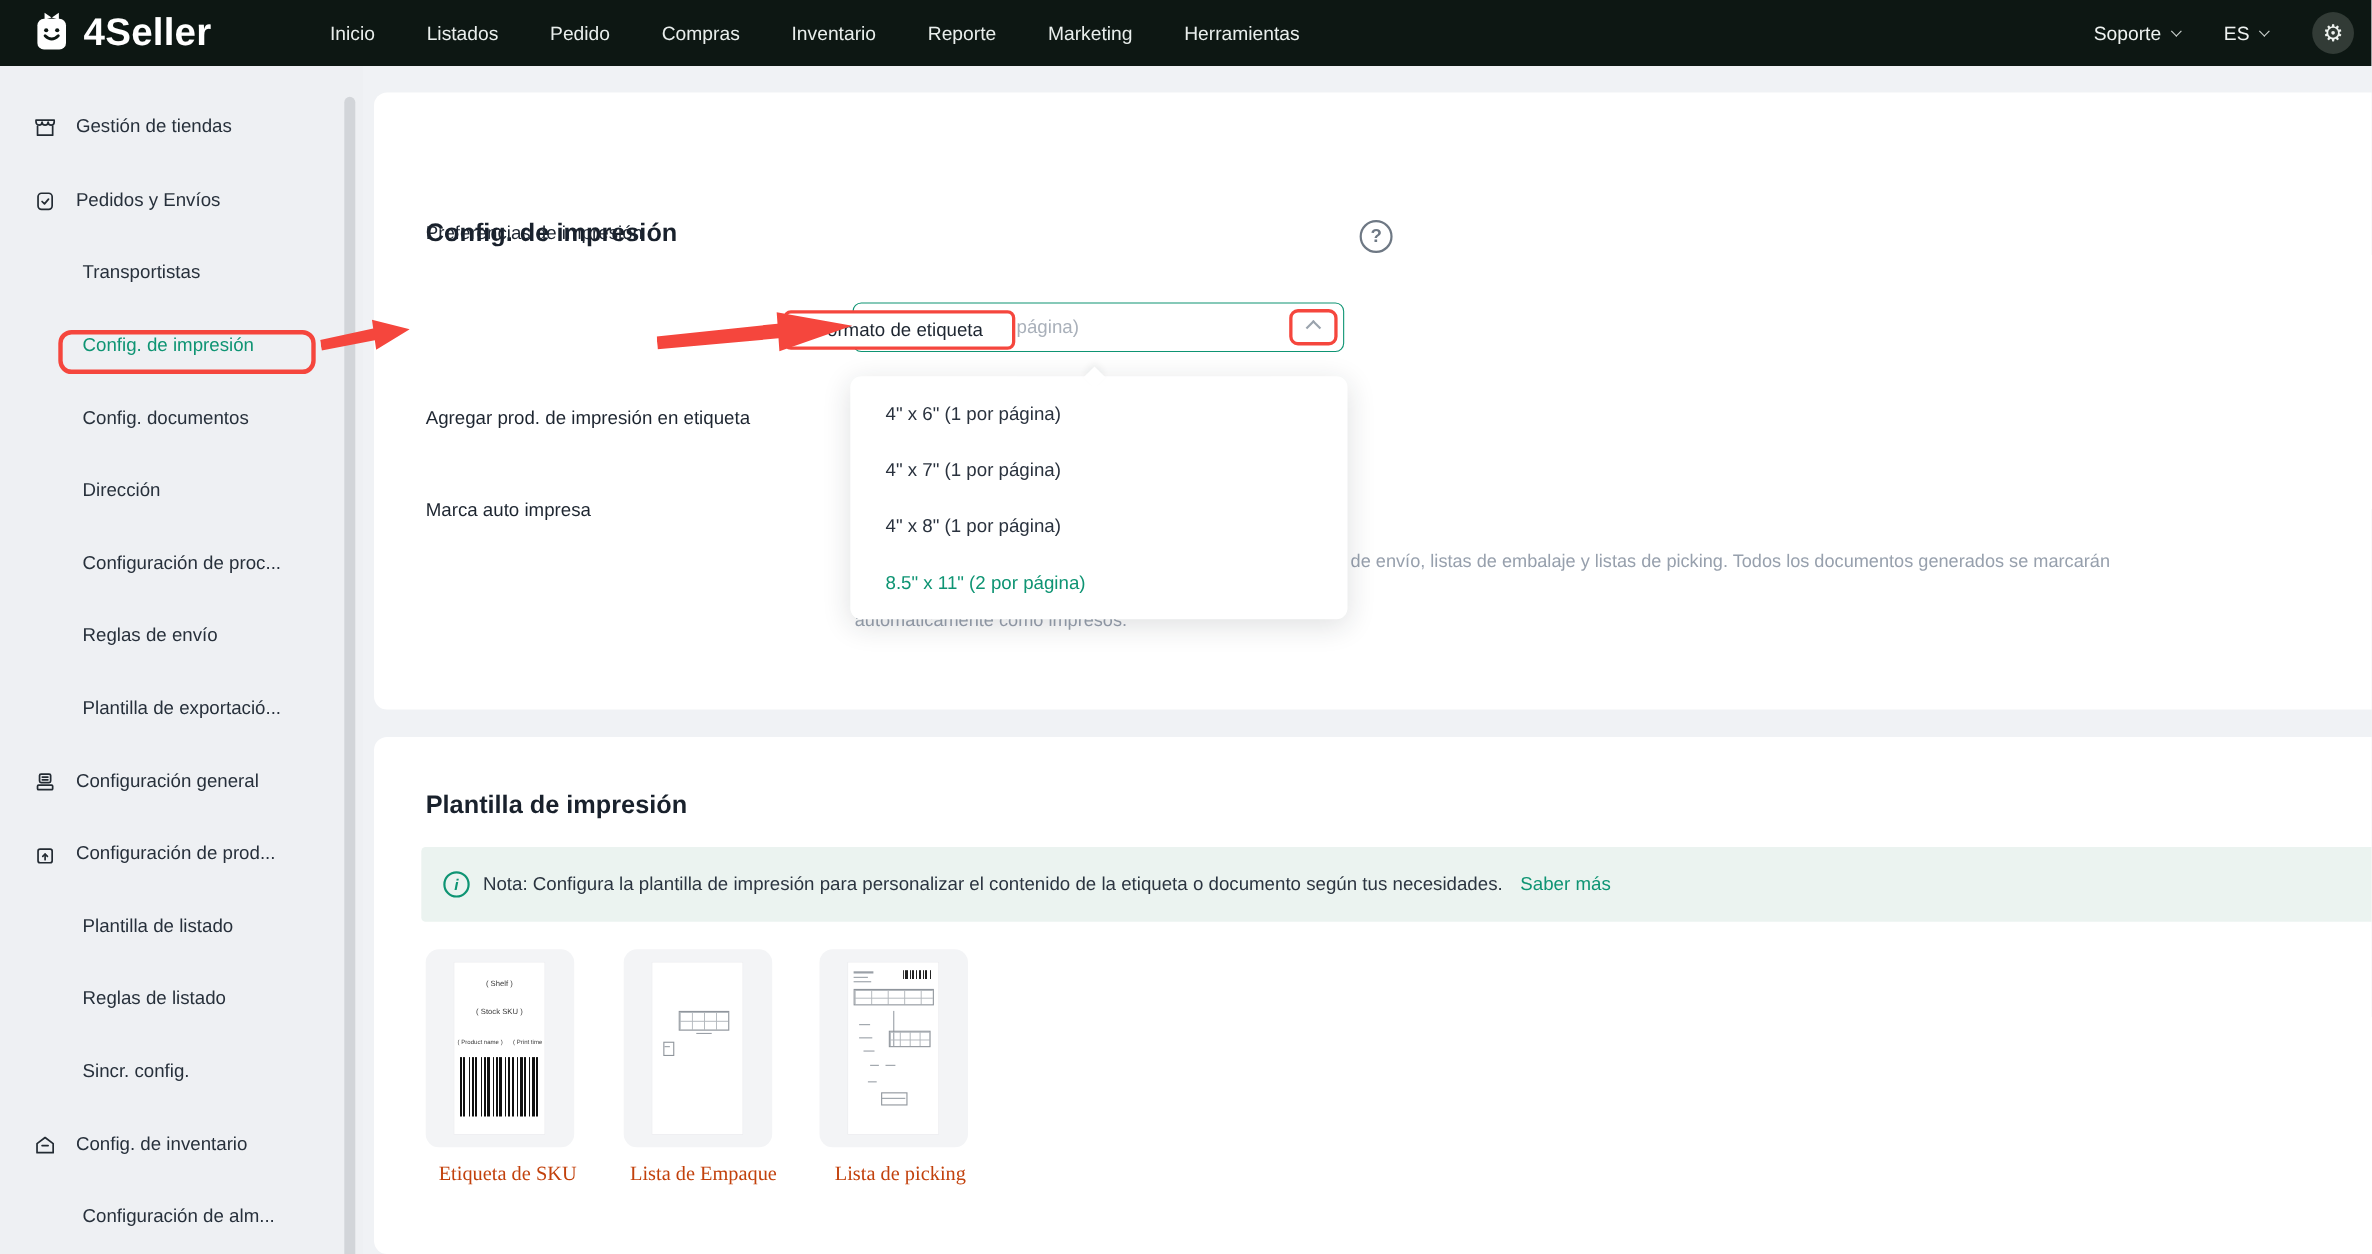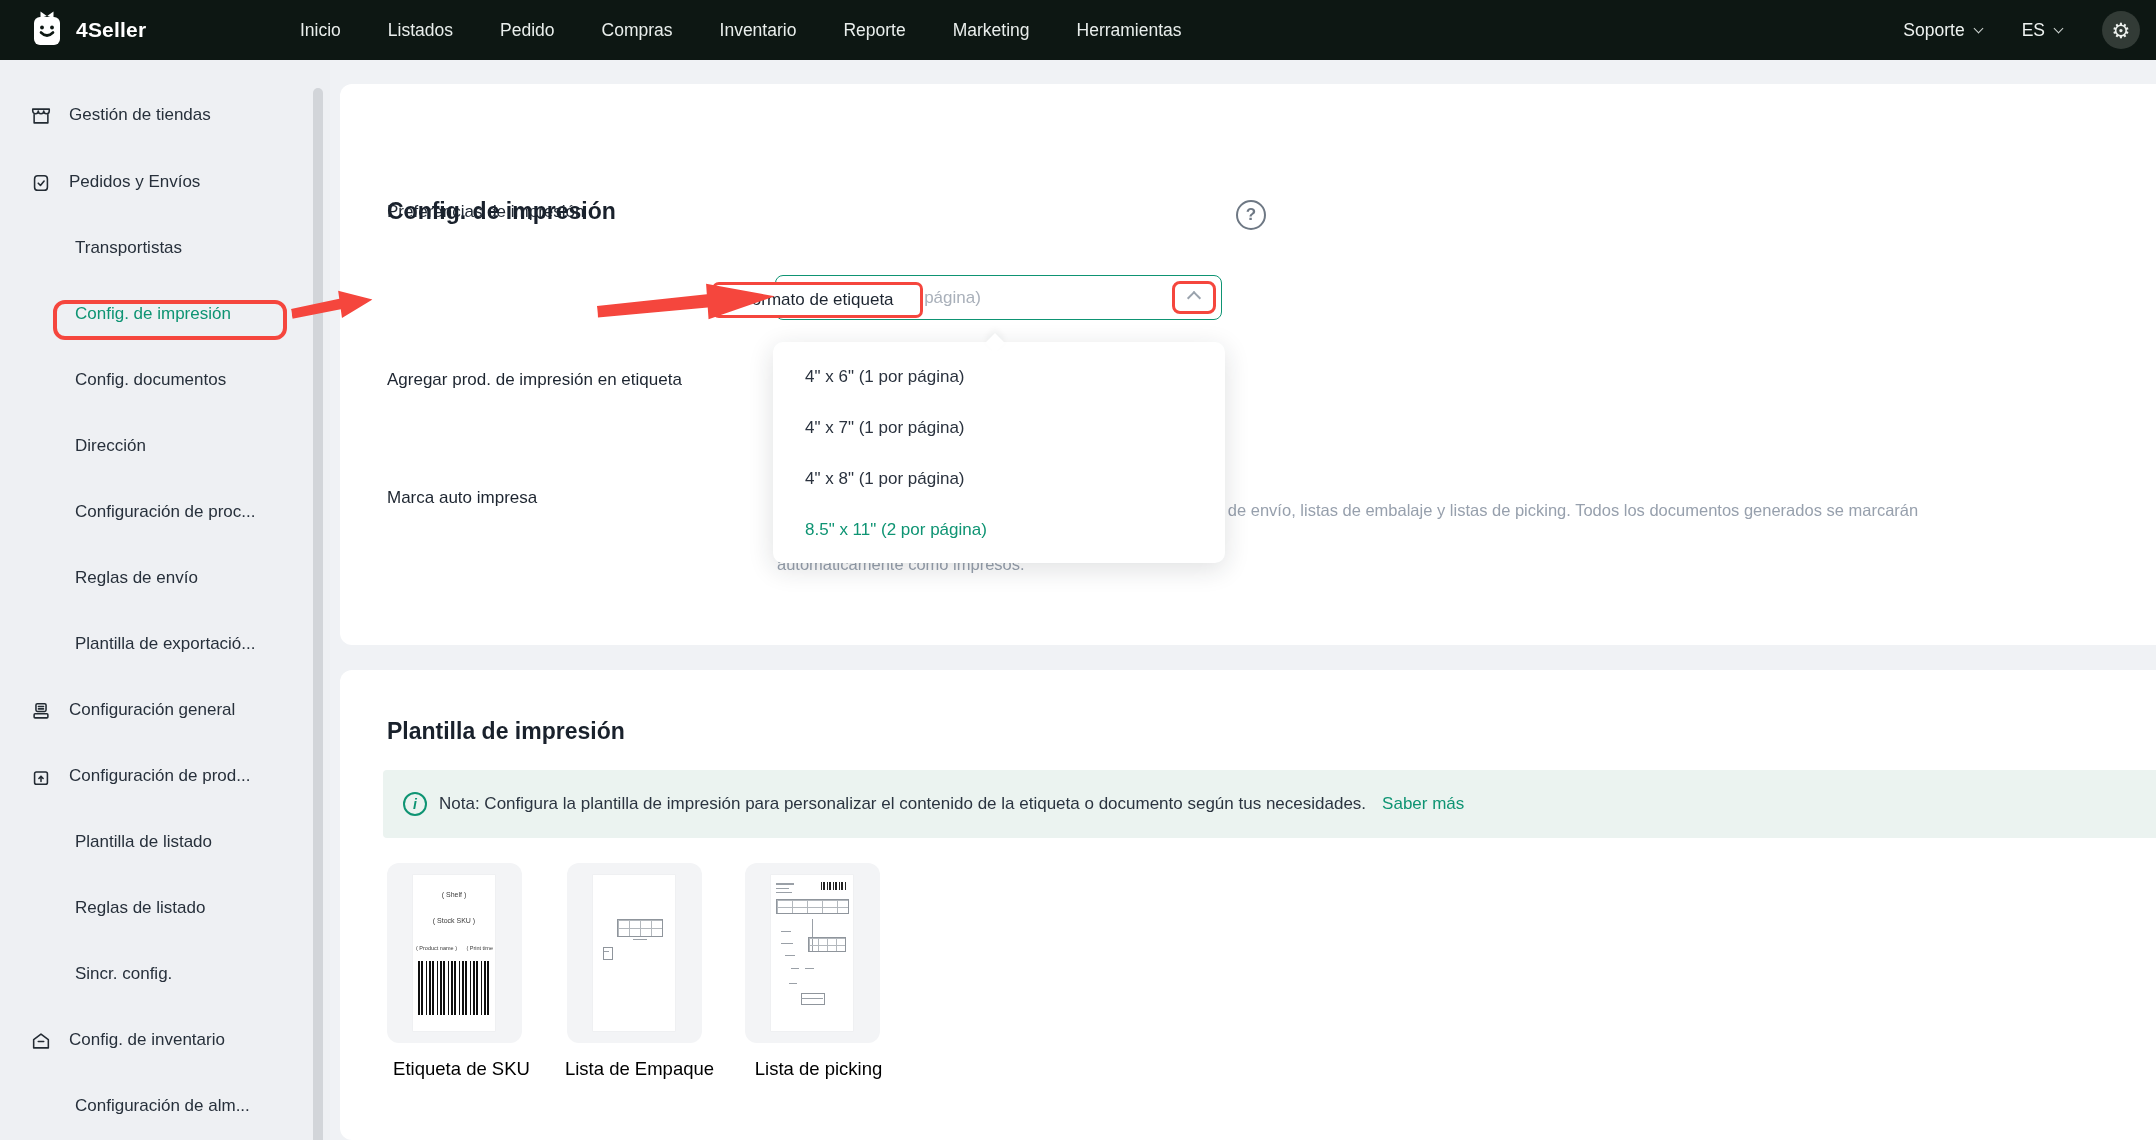--- a/index.html
+++ b/index.html
@@ -4,21 +4,21 @@
 <style>
   html,body{margin:0;padding:0;}
   body{
     width:2156px;height:1140px;overflow:hidden;position:relative;
     background:#f0f2f5;font-family:"Liberation Sans",sans-serif;
     -webkit-font-smoothing:antialiased;
   }
   
   .nav{position:absolute;left:0;top:0;width:2156px;height:60px;background:#0d1713;display:flex;align-items:center;z-index:20;}
   .brand{position:absolute;left:30px;top:0;height:60px;display:flex;align-items:center;gap:12px;}
-  .brand-name{color:#ffffff;font-size:21px;font-weight:800;letter-spacing:.2px;}
+  .brand-name{color:#ffffff;font-size:35px;font-weight:800;letter-spacing:.2px;}
   .nav-items{position:absolute;left:300px;display:flex;gap:47px;}
   .nav-item{color:#e9eeec;font-size:17.5px;cursor:pointer;white-space:nowrap;}
   .nav-right{position:absolute;right:16px;display:flex;align-items:center;gap:40px;}
   .nav-drop{color:#eef2f0;font-size:17.5px;display:flex;align-items:center;gap:10px;cursor:pointer;}
   .chev{display:inline-block;width:8px;height:8px;border-right:2px solid currentColor;border-bottom:2px solid currentColor;transform:rotate(45deg);}
   .chev.small{width:6px;height:6px;border-width:1.8px;position:relative;top:-2px;color:#cdd4d0;}
   .chev.up{transform:rotate(-135deg);position:relative;top:3px;}
   .gear-wrap{width:38px;height:38px;border-radius:50%;background:#323b36;display:flex;align-items:center;justify-content:center;cursor:pointer;}
   .gear{color:#eef2ef;font-size:21px;line-height:1;}
   
@@ -64,21 +64,21 @@
   .hl2{left:437px;top:471px;}
   
   .note-banner{position:absolute;left:43px;top:100px;width:1787px;height:68px;background:#ebf3f0;border-radius:4px;display:flex;align-items:center;padding-left:20px;box-sizing:border-box;}
   .info-circle{width:24px;height:24px;border:2px solid #0e9473;border-radius:50%;box-sizing:border-box;display:flex;align-items:center;justify-content:center;color:#0e9473;font-size:14px;font-weight:700;font-style:italic;flex:none;}
   .note-text{margin-left:12px;font-size:17px;color:#2b3440;white-space:nowrap;}
   .note-link{margin-left:16px;font-size:17px;color:#0e9473;cursor:pointer;white-space:nowrap;}
   
   .tpl-card{position:absolute;top:193px;width:135px;height:180px;background:#f3f4f6;border-radius:12px;cursor:pointer;}
   .tc0{left:47px}.tc1{left:227px}.tc2{left:405px}
   .tpl-page{position:absolute;left:26px;top:12px;width:82px;height:156px;background:#fff;box-shadow:0 0 0 .5px #ececee;}
-  .tpl-label{position:absolute;top:388px;width:243px;text-align:center;font-size:18.5px;color:#000000;white-space:nowrap;}
+  .tpl-label{position:absolute;top:388px;width:243px;text-align:center;font-size:18.5px;color:#c2410c;white-space:nowrap;font-family:Liberation Serif, serif;}
   .tl0{left:0px}.tl1{left:178px}.tl2{left:357px}
   
   .sku-t{position:absolute;width:100%;text-align:center;color:#3a3a3a;}
   .sku-shelf{top:16px;font-size:7px;}
   .sku-stock{top:42px;font-size:7px;}
   .sku-row{position:absolute;top:70px;left:3px;right:2px;display:flex;justify-content:space-between;font-size:5.5px;color:#3a3a3a;}
   .barcode{position:absolute;left:5px;right:5px;top:86px;height:54px;
     background:repeating-linear-gradient(90deg,#101010 0 2px,#fff 2px 3px,#101010 3px 5px,#fff 5px 8px,#101010 8px 9px,#fff 9px 11px);}
   .minitable{position:absolute;border:1px solid #8f959c;
     background-image:linear-gradient(#b3b8bd 1px,transparent 1px),linear-gradient(90deg,#b3b8bd 1px,transparent 1px);}
@@ -216,21 +216,21 @@
 
   <div class="select select2">
     <span class="caret-bar"></span>
     <span class="select-text">8.5" x 11" (2 por página)</span>
     <div class="red-chev-box">
       <i class="chev up"></i>
     </div>
   </div>
 
   <div class="f-label" style="top:286px;">Agregar prod. de impresión en etiqueta</div>
-  <div class="f-label" style="top:370px;margin-top:34px;">Marca auto impresa</div>
+  <div class="f-label" style="top:370px;">Marca auto impresa</div>
 
   <div class="helper-line hl1">s de envío, listas de embalaje y listas de picking. Todos los documentos generados se marcarán</div>
   <div class="helper-line hl2">automáticamente como impresos.</div>
 
   <div class="dd-panel">
     <div class="dd-notch"></div>
     <div class="dd-opt">4" x 6" (1 por página)</div>
     <div class="dd-opt">4" x 7" (1 por página)</div>
     <div class="dd-opt">4" x 8" (1 por página)</div>
     <div class="dd-opt selected">8.5" x 11" (2 por página)</div>

